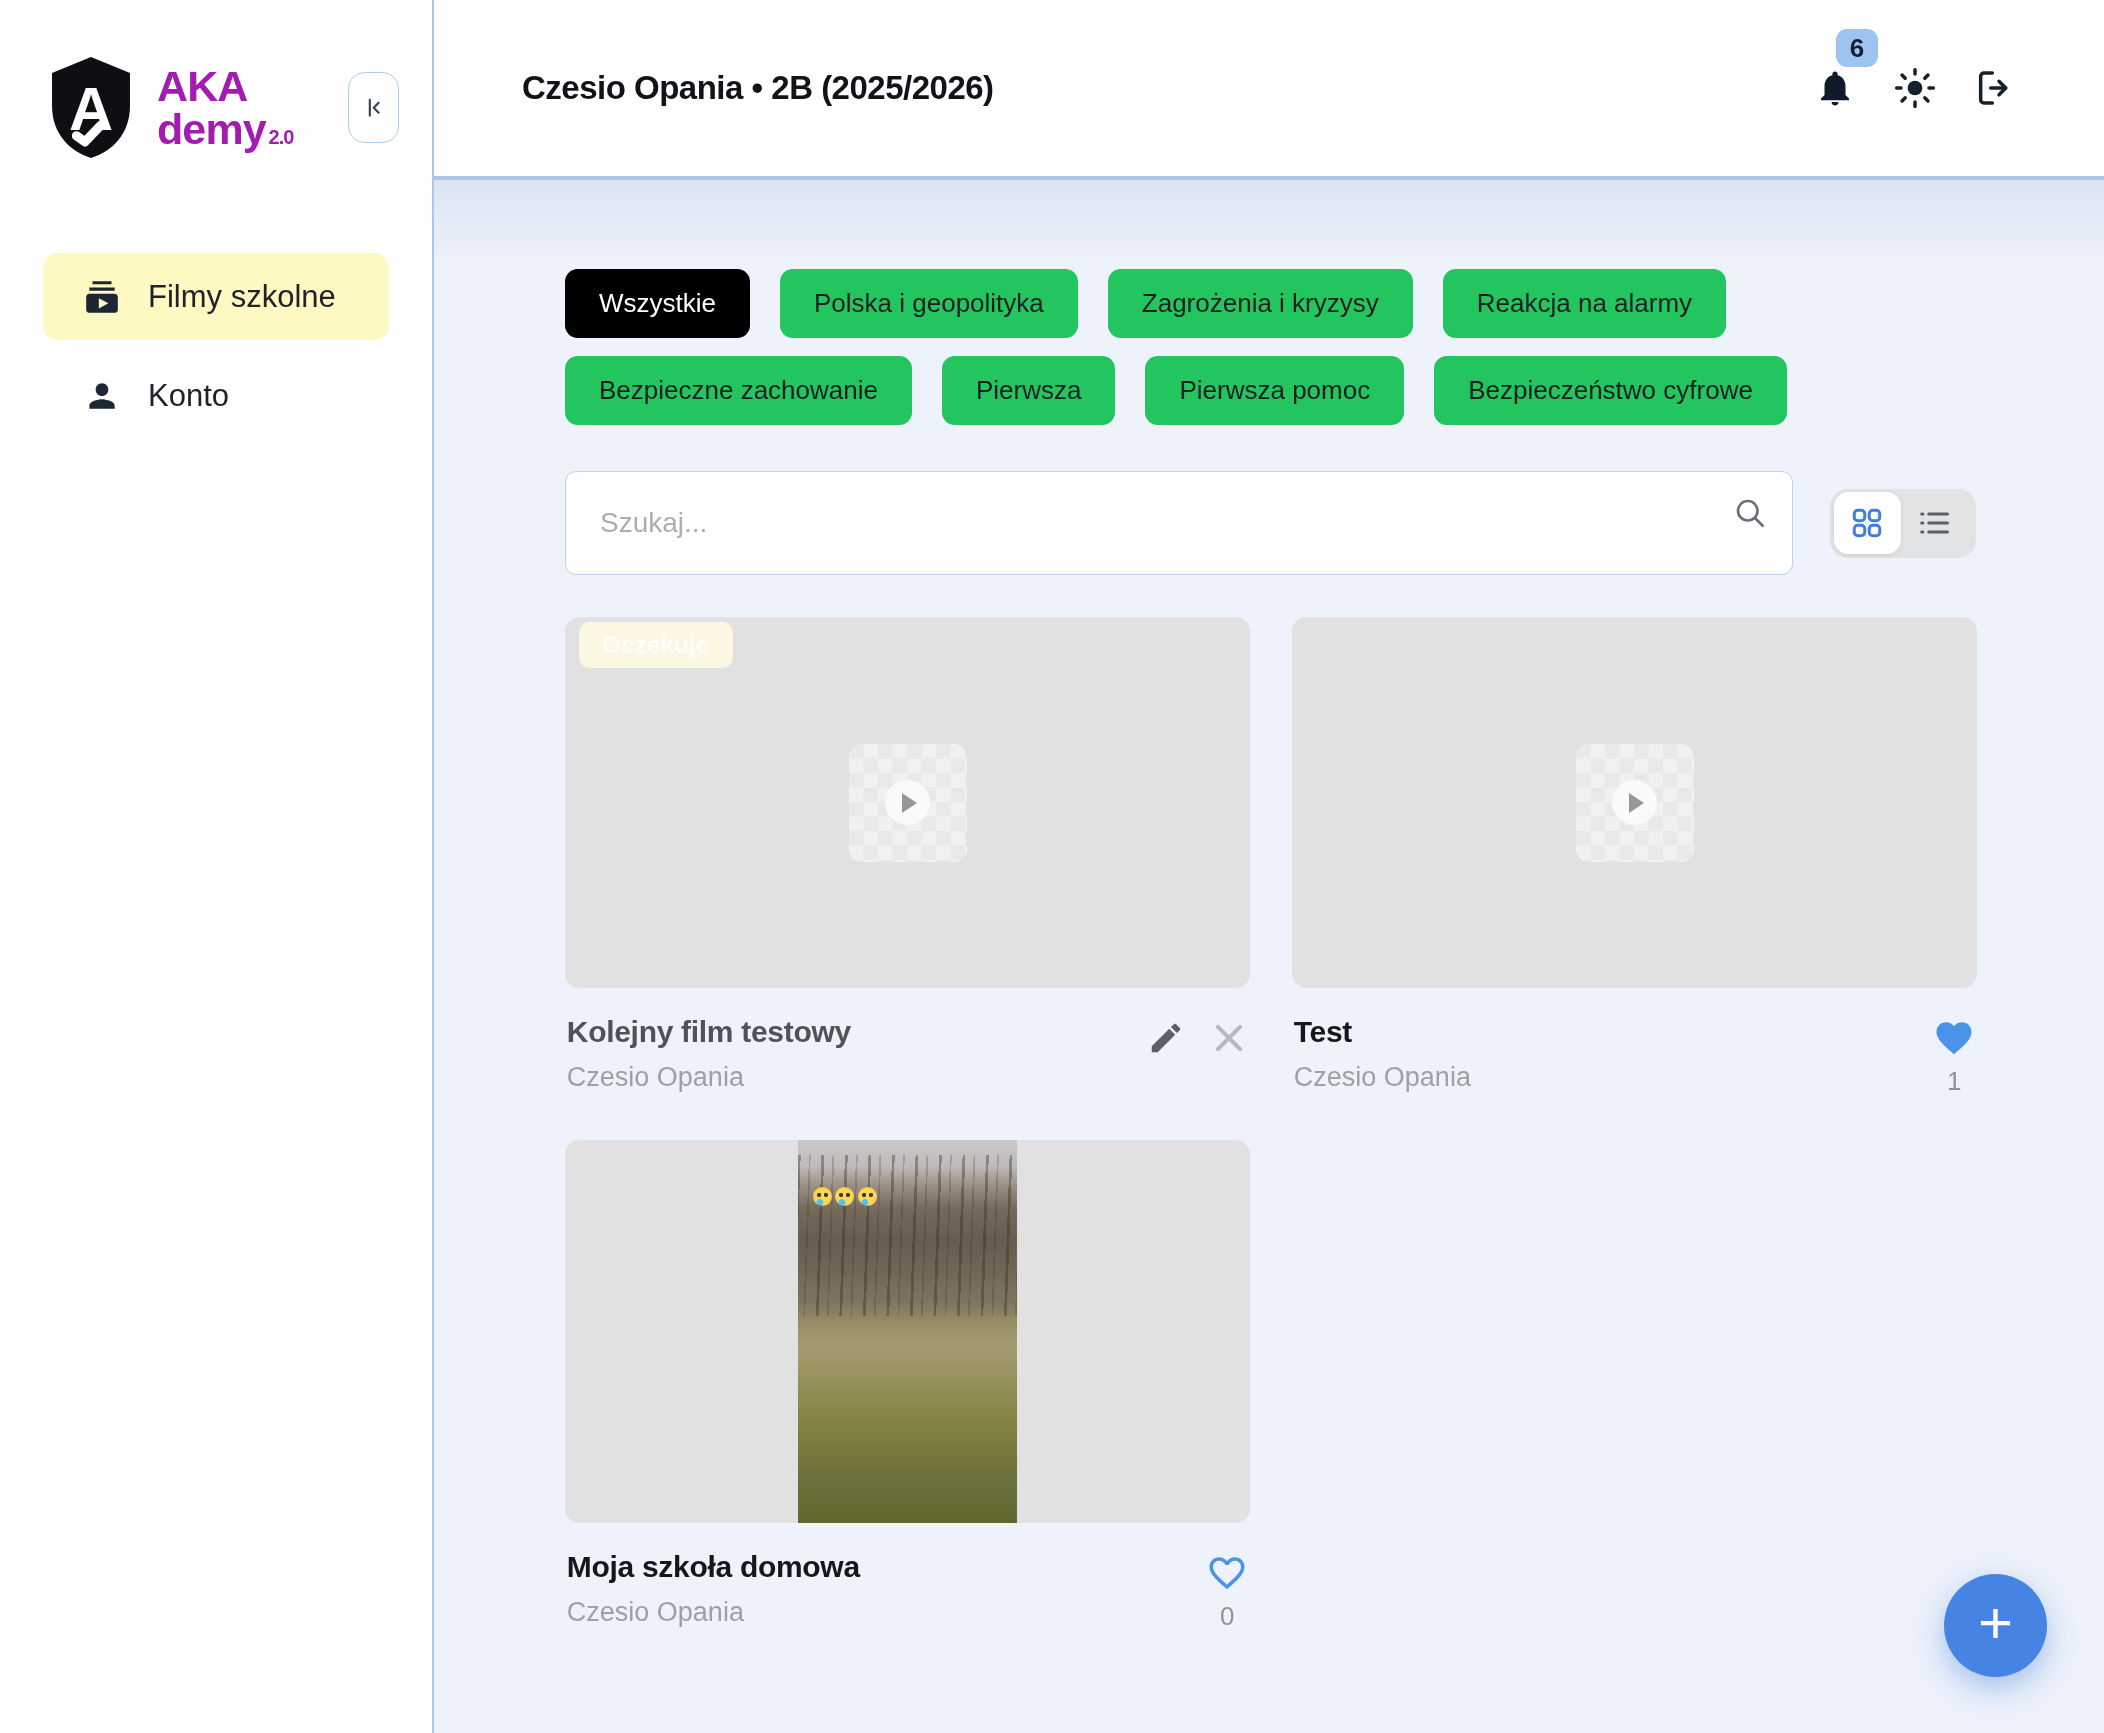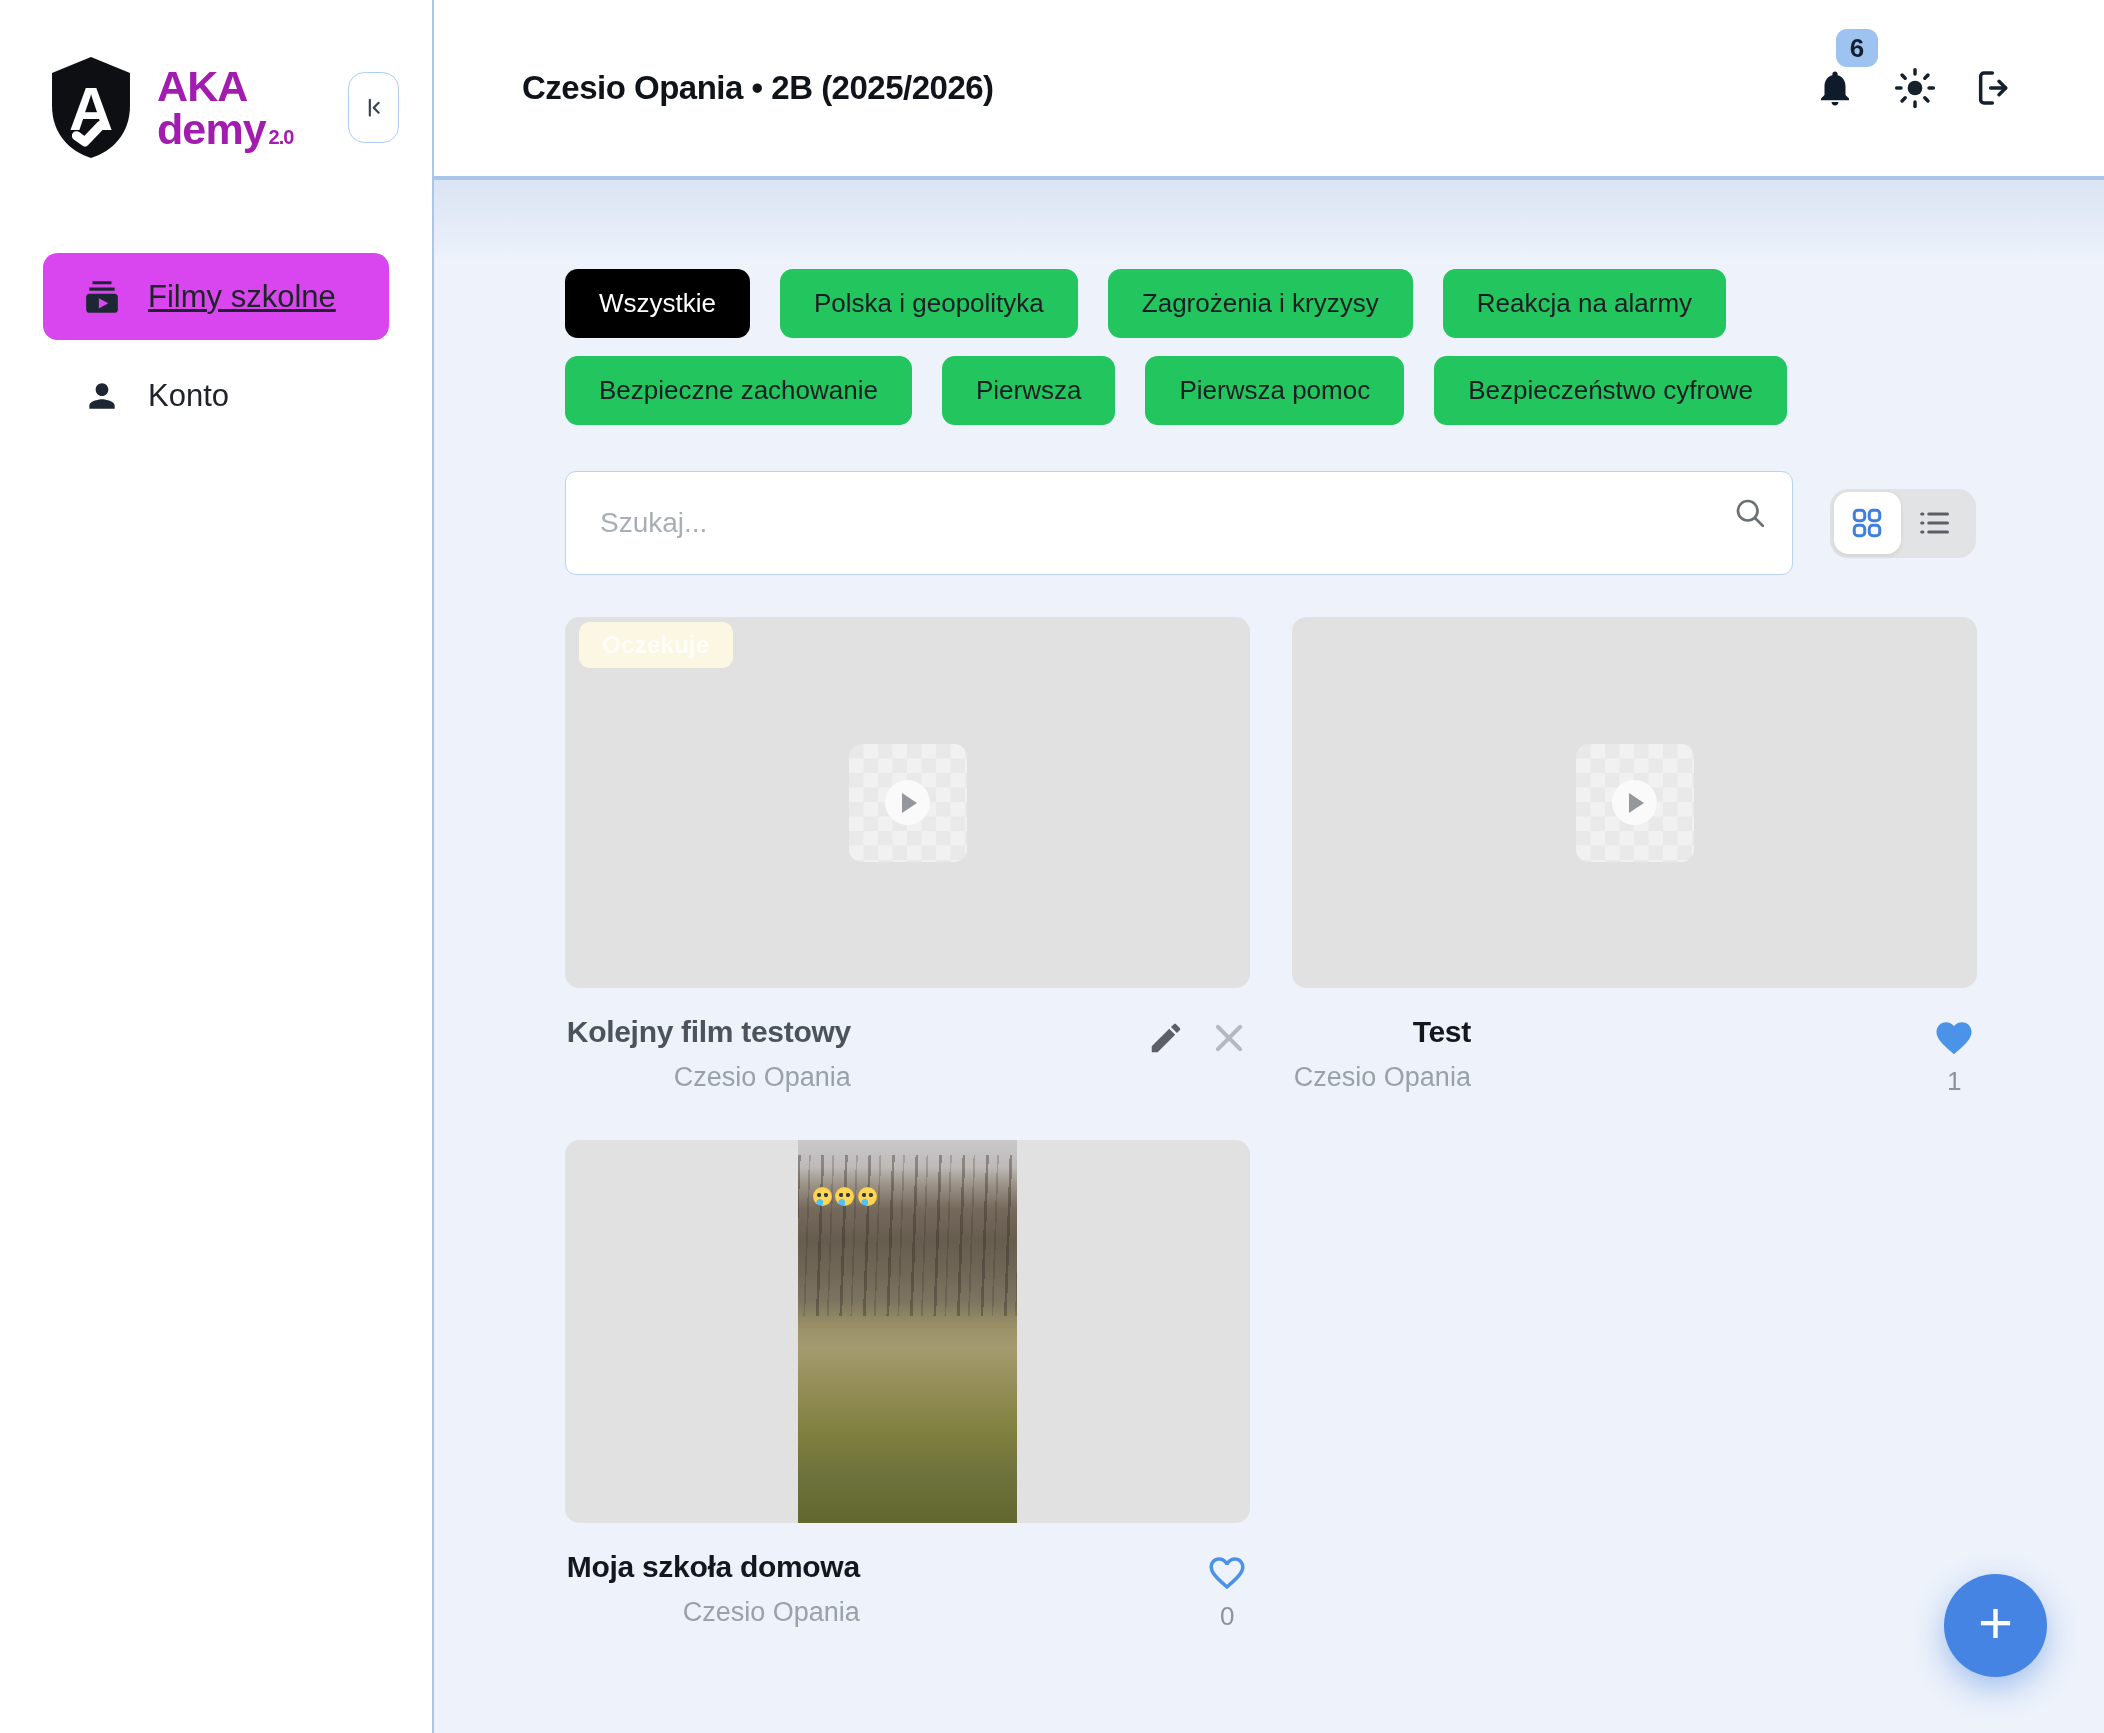--- a/index.html
+++ b/index.html
@@ -12,21 +12,21 @@
   .logo-row { display:flex; align-items:center; padding:54px 33px 0 45px; }
   .logo { display:flex; align-items:center; gap:20px; }
   .shield { width:92px; height:107px; }
   .brand { line-height:1.0; color:#a21caf; letter-spacing:-0.9px; }
   .brand-top { font-size:43px; font-weight:800; }
   .brand-bottom { font-size:43px; font-weight:800; display:flex; align-items:flex-end; }
   .brand-ver { font-size:20px; font-weight:800; margin-left:2.7px; padding-bottom:3.6px; }
   .collapse-btn { margin-left:auto; width:51px; height:71px; background:#ffffff; border:1.8px solid #aecdf2; border-radius:16.3px; display:flex; align-items:center; justify-content:center; cursor:pointer; }
   .nav { margin-top:92px; display:flex; flex-direction:column; gap:12.7px; }
   .nav-item { height:87px; margin:0 43px; border-radius:14.5px; display:flex; align-items:center; padding-left:40px; gap:27px; font-size:31px; color:#20242a; cursor:pointer; }
-  .nav-item.active { background:#d946ef;text-decoration:underline; }
+  .nav-item.active { background:#fef9c3; }
   .nav-icon { width:38px; height:38px; flex:0 0 38px; }
 
   
   .main { flex:1; display:flex; flex-direction:column; min-width:0; }
   .header { height:180px; background:#ffffff; border-bottom:4.5px solid #a9c6ea; display:flex; align-items:center; padding:0 90px 0 88px; }
   .page-title { font-size:33px; font-weight:700; color:#101418; letter-spacing:-0.5px; }
   .header-actions { margin-left:auto; display:flex; align-items:center; gap:38px; }
   .icon-btn { background:none; border:none; cursor:pointer; display:flex; align-items:center; justify-content:center; }
   .bell-wrap { position:relative; }
   .notif-badge { position:absolute; top:-38px; right:-22px; min-width:42px; height:38px; background:#9ec3f0; color:#15202e; font-size:26px; font-weight:700; border-radius:11px; display:flex; align-items:center; justify-content:center; padding:0 9px; }
@@ -72,21 +72,21 @@
       background:repeating-linear-gradient(92deg, rgba(50,42,34,0.38) 0 2.7px, transparent 2.7px 11px, rgba(50,42,34,0.22) 11px 12.7px, transparent 12.7px 23.5px); }
   .emoji-row { position:absolute; left:14.5px; top:47px; display:flex; gap:3.6px; }
   .emoji-face { width:19px; height:19px; border-radius:50%;
     background:
       radial-gradient(circle at 32% 42%, #3c3c3c 11%, transparent 14%),
       radial-gradient(circle at 68% 42%, #3c3c3c 11%, transparent 14%),
       radial-gradient(circle at 36% 82%, #4fc3f7 16%, transparent 19%),
       radial-gradient(circle at 50% 50%, #ffd753 55%, #f0b429 100%); }
 
   
-  .card-meta { display:flex; justify-content:space-between; margin-top:27px; padding:0 1.8px;text-align:right; }
+  .card-meta { display:flex; justify-content:space-between; margin-top:27px; padding:0 1.8px; }
   .card-title { font-size:30px; font-weight:700; color:#14171c; letter-spacing:-0.3px; }
   .card-title.muted { color:#4d535b; }
   .card-author { font-size:27px; color:#9aa1a9; margin-top:12.7px; }
   .meta-actions { display:flex; gap:25px; align-items:flex-start; padding-top:3.6px; }
   .likes { display:flex; flex-direction:column; align-items:center; gap:7.2px; padding-top:1.8px; }
   .like-count { font-size:26px; color:#8d939b; }
 
   
   .fab { position:absolute; right:57px; bottom:56px; width:103px; height:103px; border-radius:50%;
     background:#4584e3; border:none; color:#ffffff; font-size:60px; font-weight:300; line-height:1;

